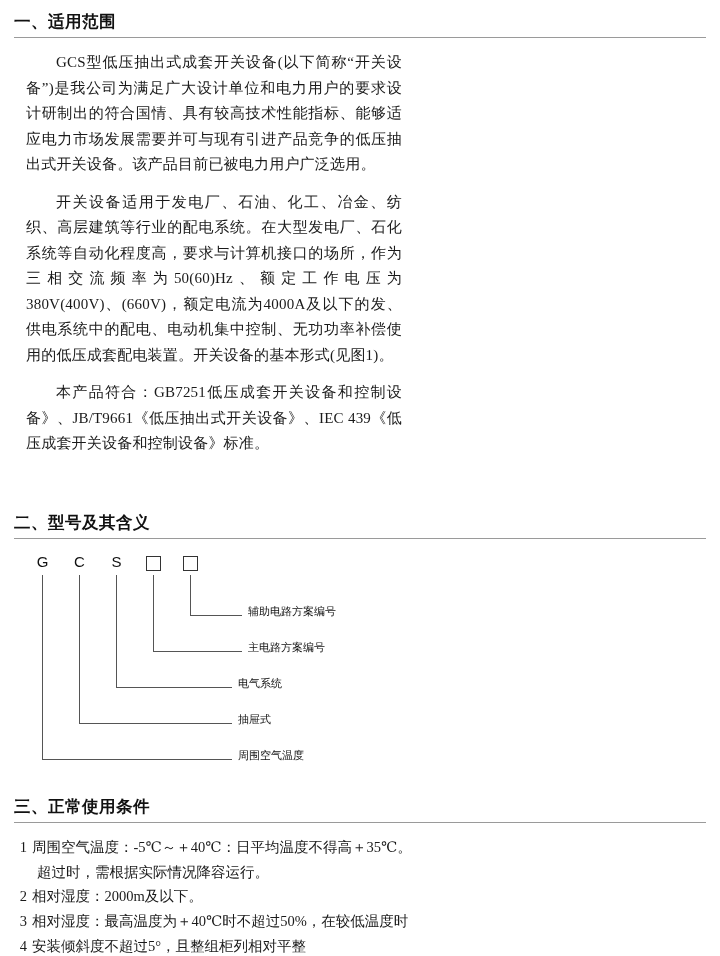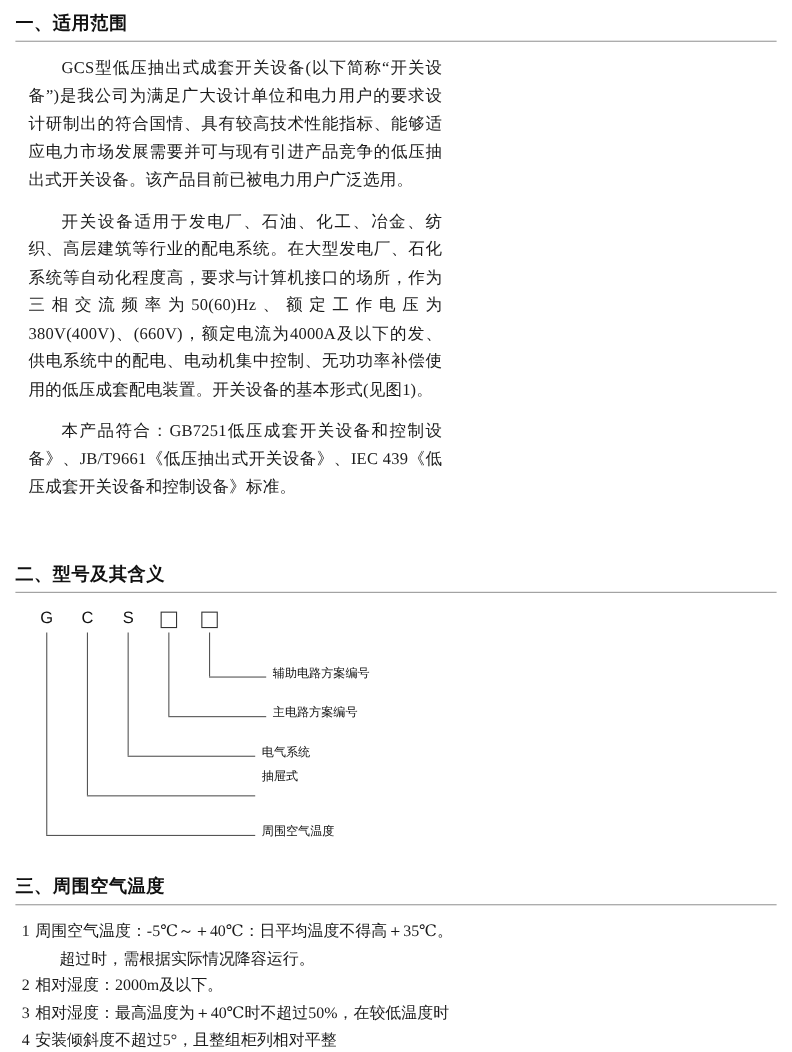--- a/index.html
+++ b/index.html
@@ -118,21 +118,21 @@
     width: 18px;
     flex: 0 0 18px;
     text-align: right;
     padding-right: 5px;
     box-sizing: border-box;
   }
   .cond-text {
     flex: 1 1 auto;
   }
   .cond-sub {
-    margin-left: 40px;
+    margin-left: 23px;
     font-size: 14.5px;
     line-height: 24px;
   }
   .spacer-lg { height: 42px; }
 </style>
 </head>
 <body>
 
 <div class="page">
 
@@ -173,32 +173,32 @@
       <div class="vline" style="left:153px; top:22px; height:76px;"></div>
       <div class="hline" style="left:153px; top:98px; width:89px;"></div>
       <div class="dlabel" style="left:248px; top:87px;">主电路方案编号</div>
 
       <div class="vline" style="left:116px; top:22px; height:112px;"></div>
       <div class="hline" style="left:116px; top:134px; width:116px;"></div>
       <div class="dlabel" style="left:238px; top:123px;">电气系统</div>
 
       <div class="vline" style="left:79px; top:22px; height:148px;"></div>
       <div class="hline" style="left:79px; top:170px; width:153px;"></div>
-      <div class="dlabel" style="left:238px; top:145px;">抽屉式</div>
+      <div class="dlabel" style="left:238px; top:159px;">抽屉式</div>
 
       <div class="vline" style="left:42px; top:22px; height:184px;"></div>
       <div class="hline" style="left:42px; top:206px; width:190px;"></div>
       <div class="dlabel" style="left:238px; top:195px;">周围空气温度</div>
     </div>
   </div>
 
   <div class="spacer-lg"></div>
 
   <div>
-    <div class="section-head">三、周围空气温度</div>
+    <div class="section-head">三、正常使用条件</div>
     <div class="rule"></div>
 
     <div class="cond-list">
 
       <div>
         <div class="cond-item">
           <div class="cond-num">1</div>
           <div class="cond-text">周围空气温度：-5℃～＋40℃：日平均温度不得高＋35℃。</div>
         </div>
         <div class="cond-sub">超过时，需根据实际情况降容运行。</div>

